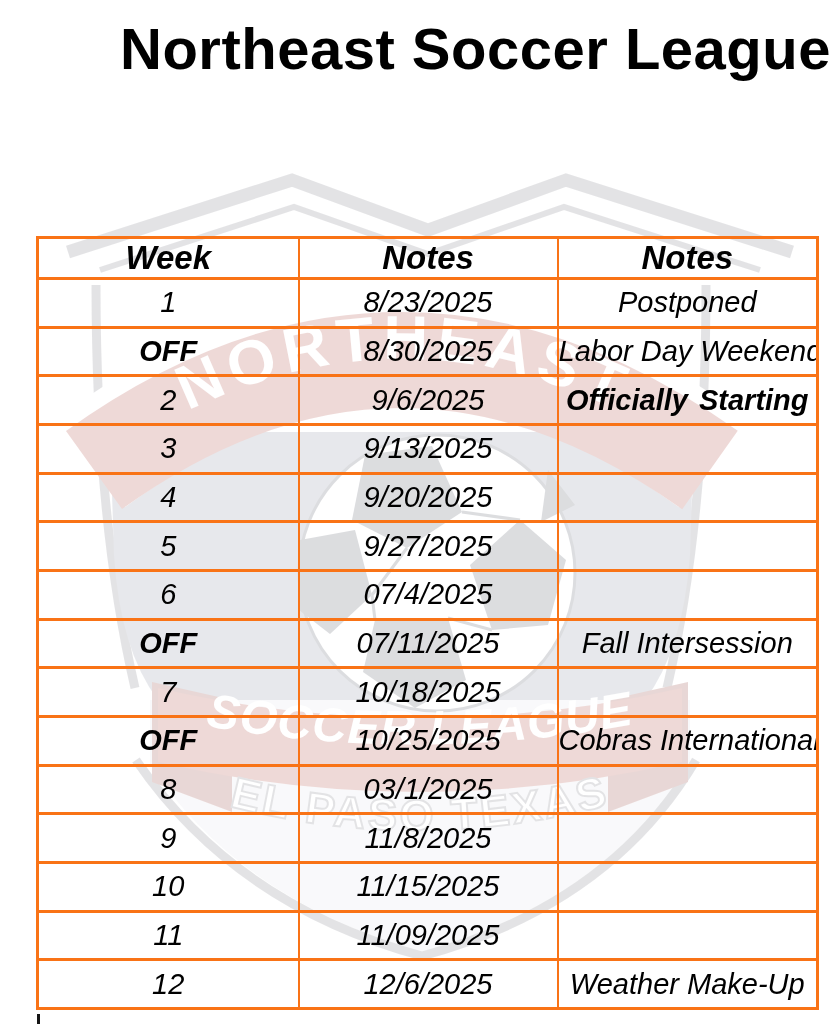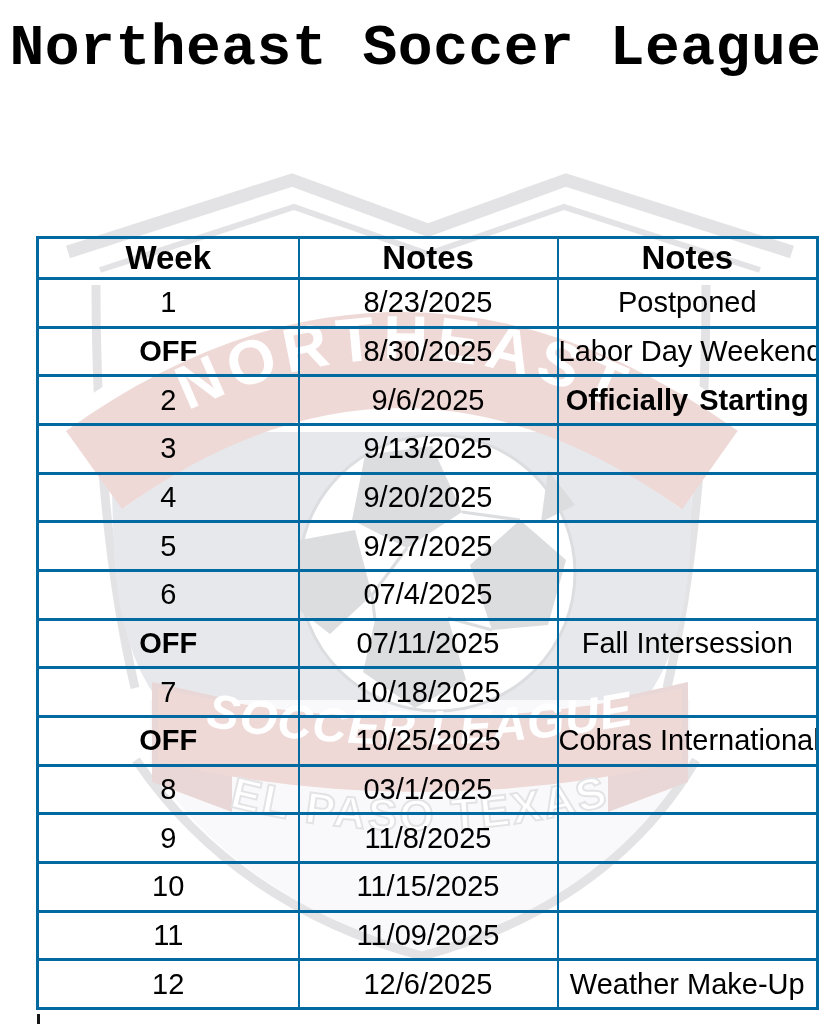--- a/index.html
+++ b/index.html
@@ -13,36 +13,37 @@
 
   
   .watermark {
     position: absolute; left: 0; top: 0; width: 831px; height: 1024px;
     opacity: 0.17; pointer-events: none; z-index: 0;
   }
 
   
   .titles {
     position: absolute; top: 12px; left: 0; right: 0;
-    text-align: center; z-index: 2; font-family: Liberation Mono, monospace;
+    text-align: right; z-index: 2;
   }
   .title-line {
     font-size: 58px; font-weight: 700; line-height: 73px;
     letter-spacing: 0.5px; white-space: nowrap;
   }
 
   
   table.season {
     position: absolute; left: 36px; top: 236px;
     width: 780px; height: 774px;
     border-collapse: collapse; table-layout: fixed;
     background: transparent; z-index: 2;
   }
   table.season, table.season th, table.season td {
-    border: 2px solid #0369a1;
+    border: 2px solid #f97316;
+    font-style: italic;
   }
   table.season { border-width: 3px; }
   table.season th, table.season td {
     border-top-width: 3px; border-bottom-width: 3px;
     text-align: center; vertical-align: middle;
     padding: 0; overflow: hidden; white-space: nowrap;
   }
   table.season th { font-size: 33px; font-weight: 700; }
   table.season td { font-size: 29px; font-weight: 400; }
   table.season td.b { font-weight: 700; word-spacing: 3px; }

